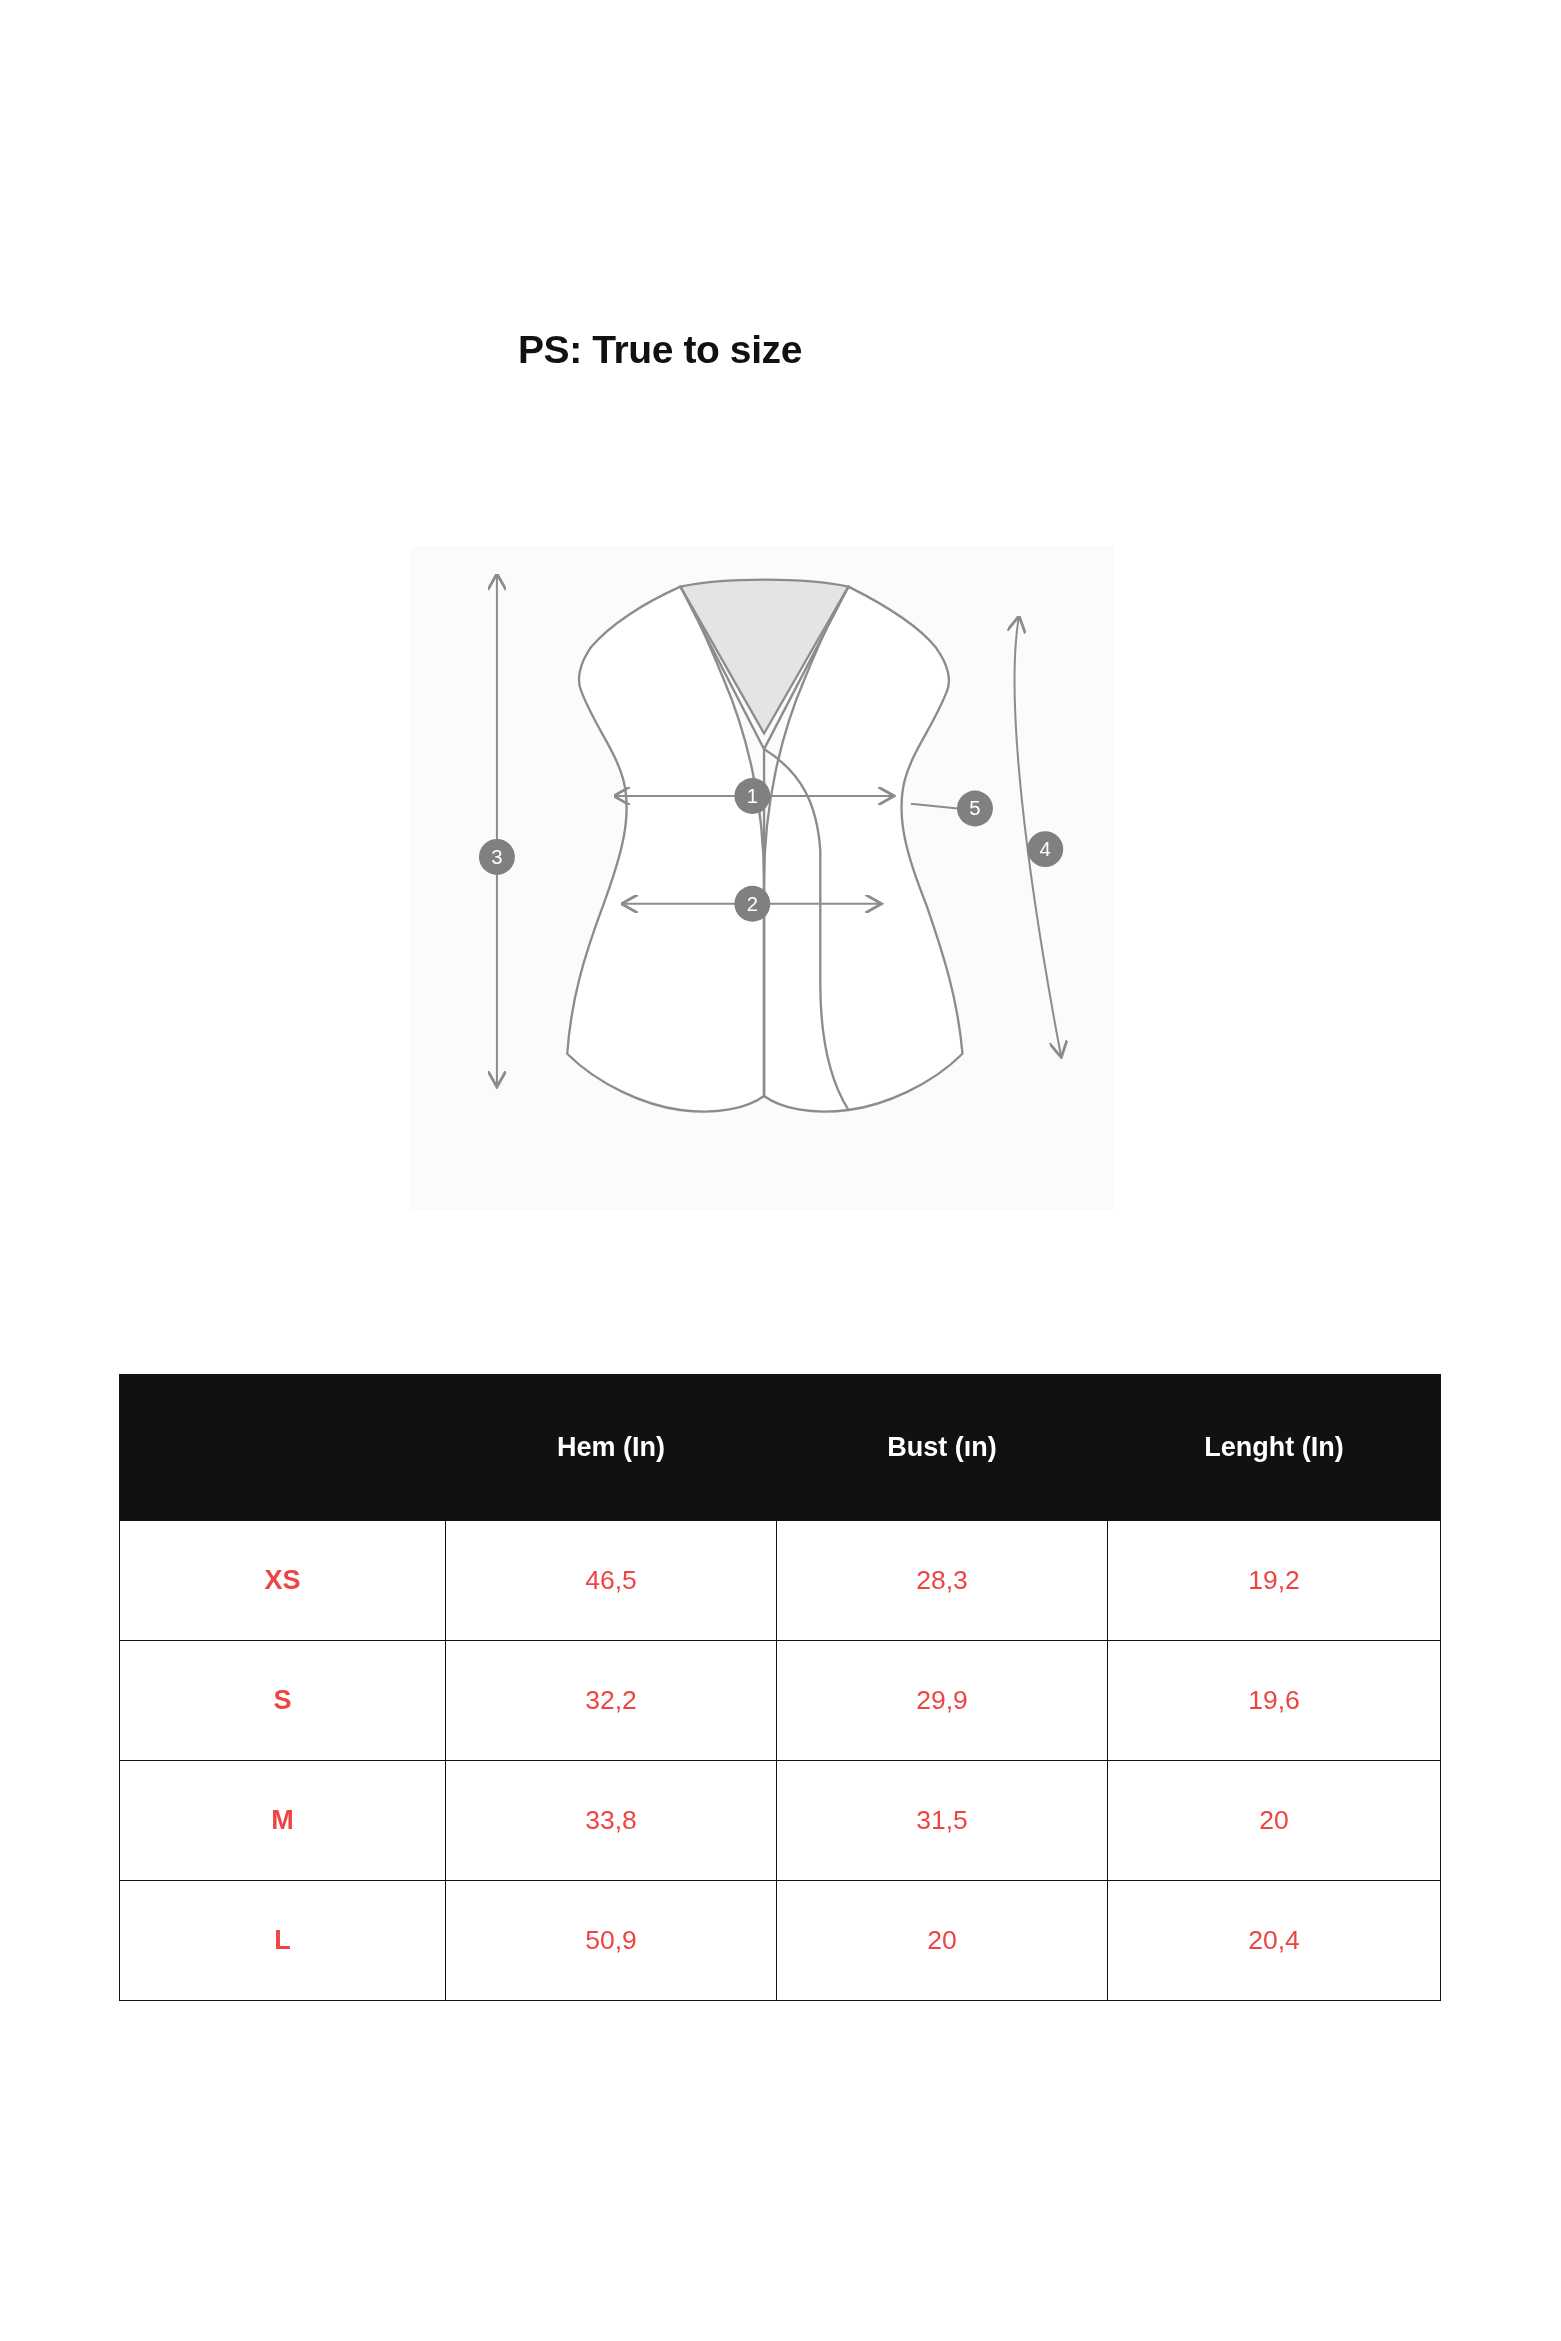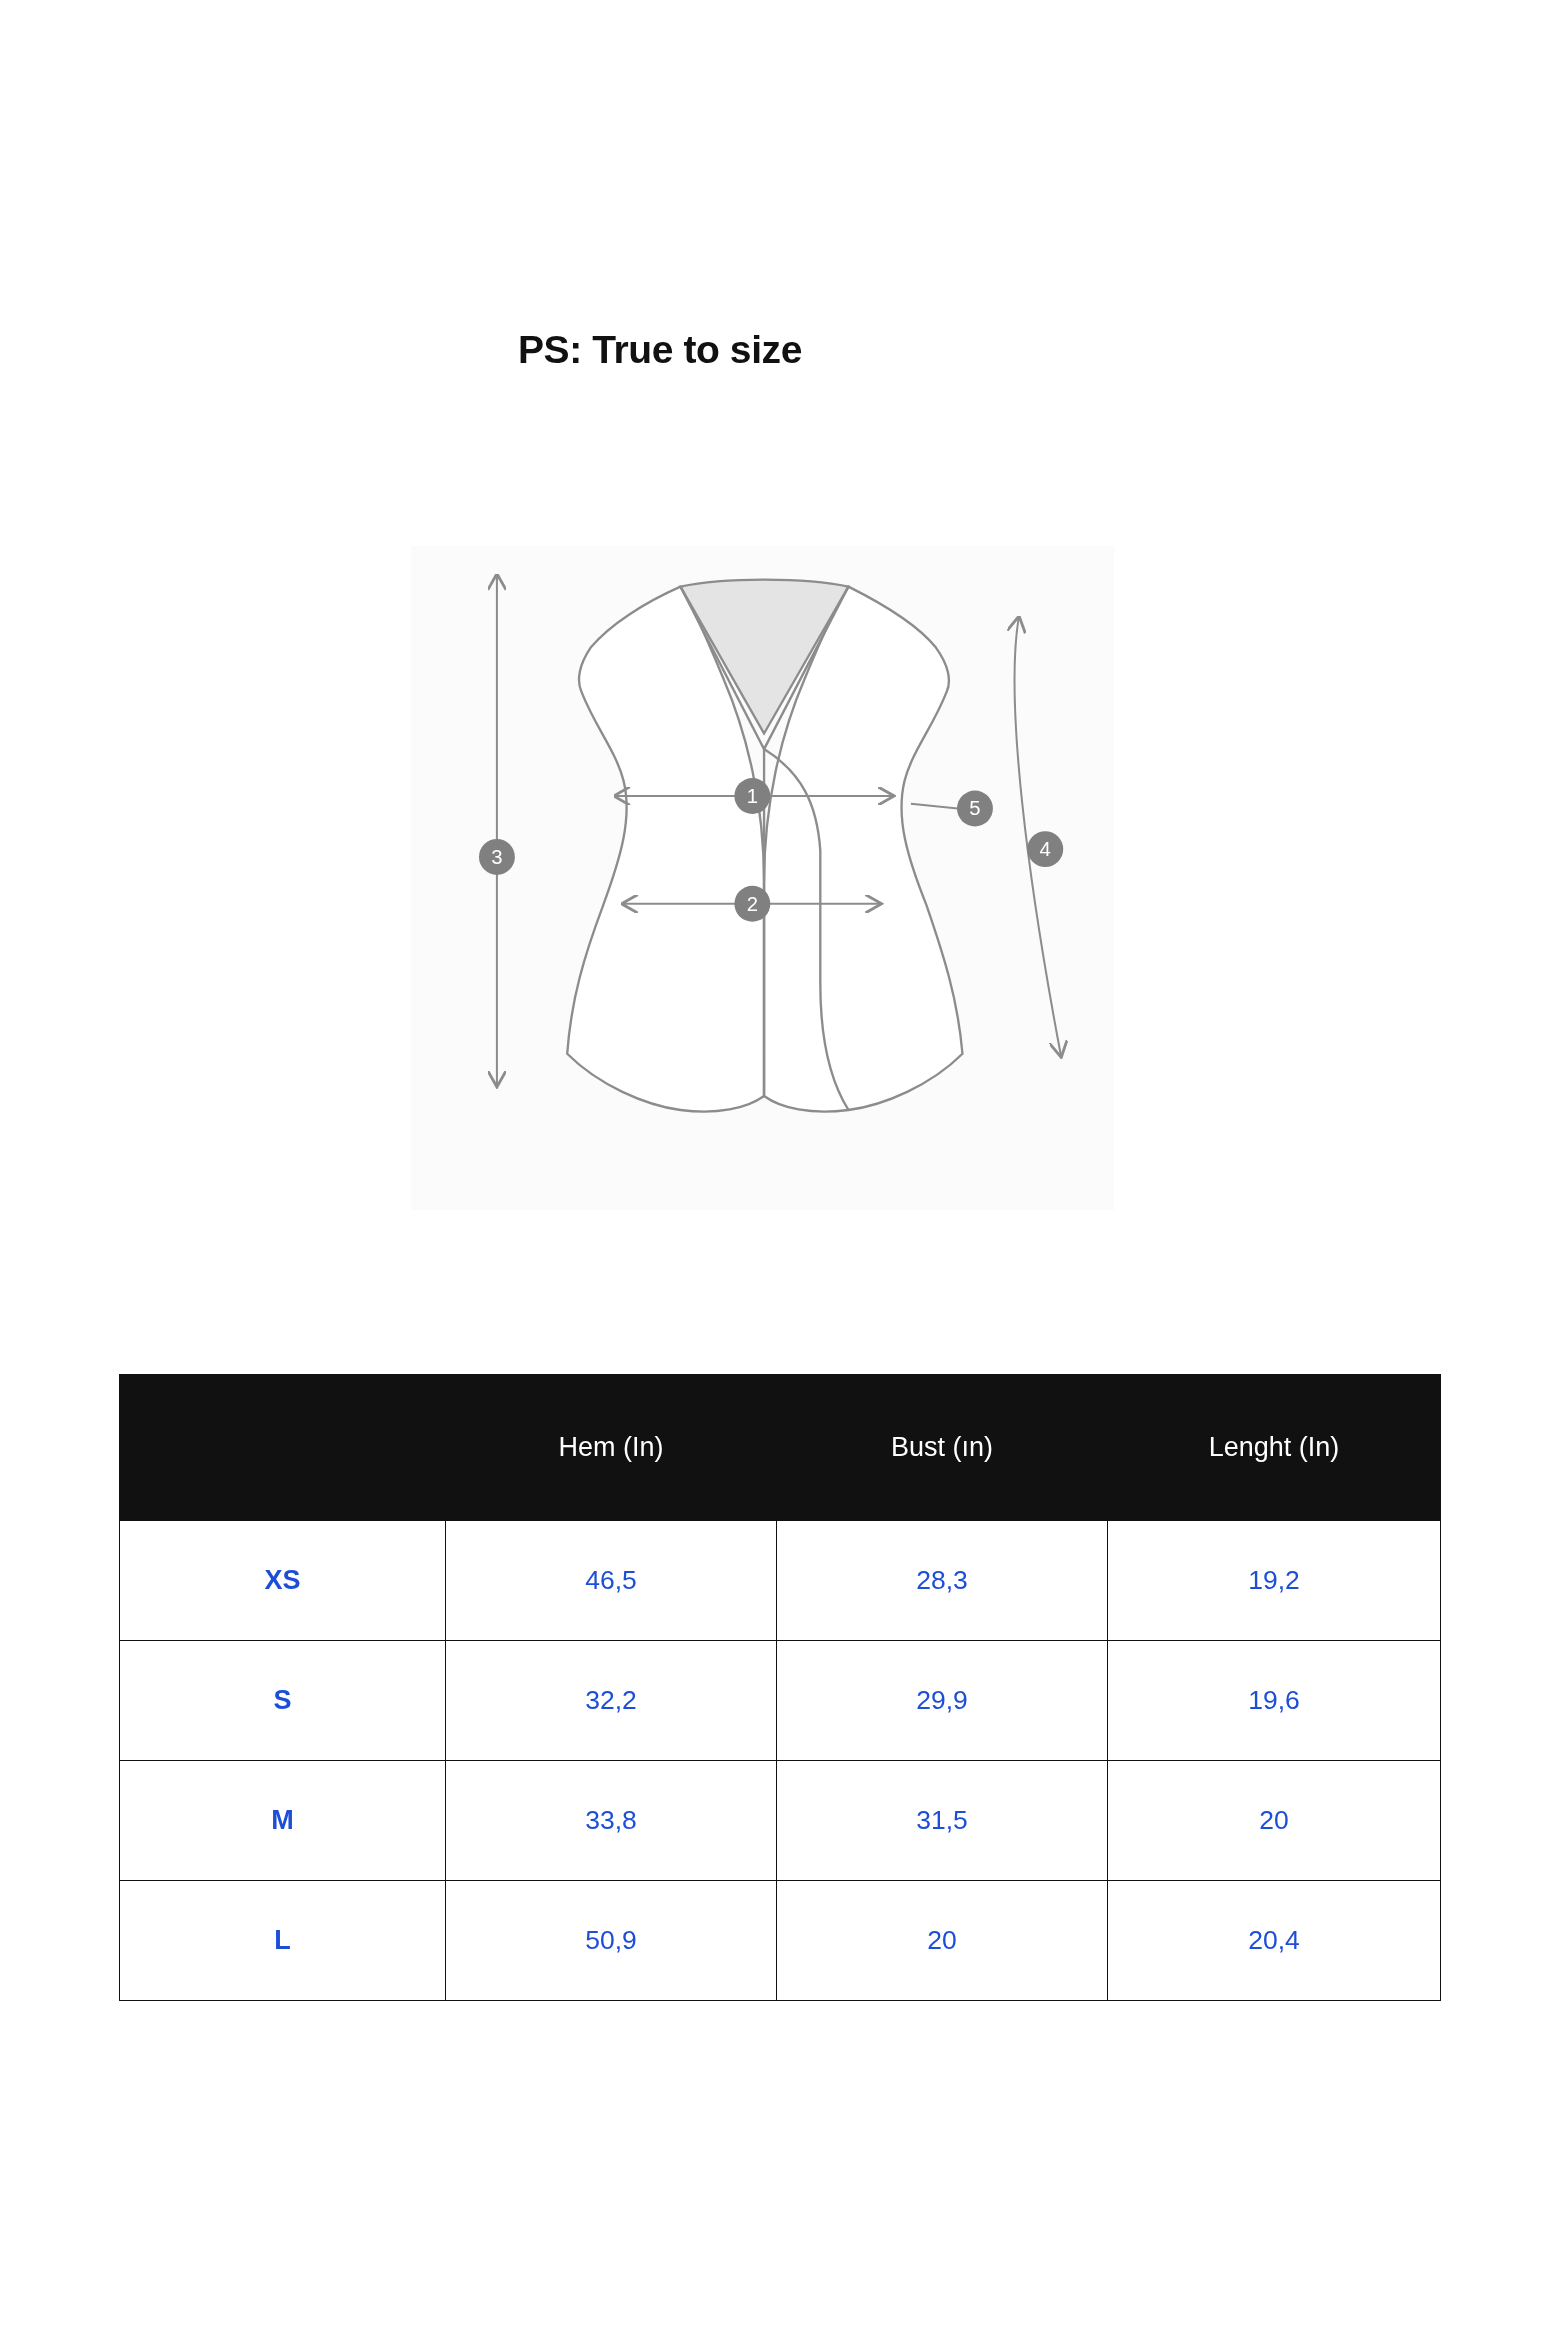--- a/index.html
+++ b/index.html
@@ -54,29 +54,29 @@
     top: 1374px;
     width: 1321px;
     border-collapse: collapse;
     table-layout: fixed;
   }
   .size-table td, .size-table th {
     border: 1.6px solid #111111;
     text-align: center;
     vertical-align: middle;
     font-size: 26.5px;
-    color: #1d4ed8;
+    color: #ef4444;
     font-weight: normal;
     height: 119px;
     padding: 0;
   }
   .size-table thead th {
     background: #111111;
     color: #ffffff;
-    font-weight: normal;
+    font-weight: bold;
     font-size: 27px;
     height: 145px;
     border: 1.6px solid #111111;
   }
   .size-table thead th.corner {
     background: #111111;
   }
   .size-table tbody td.size-label {
     font-weight: bold;
     font-size: 27px;

